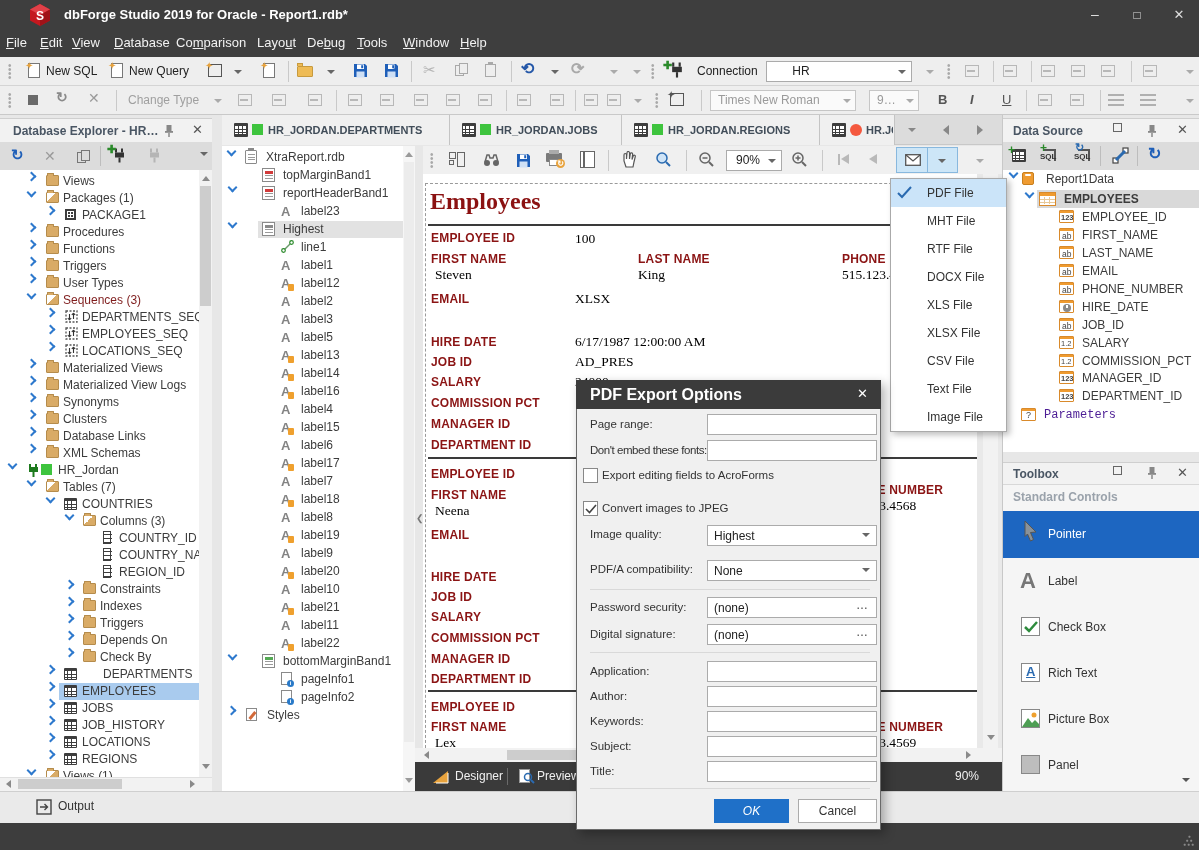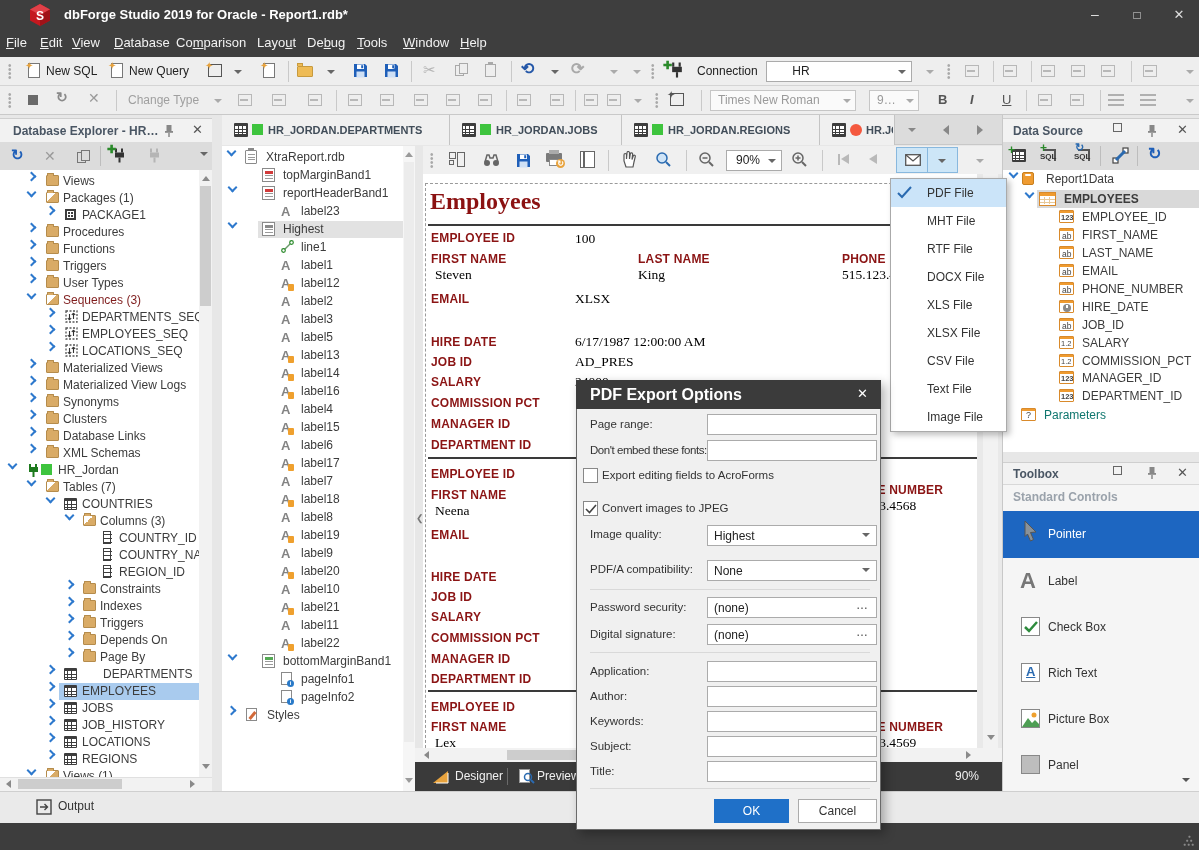--- a/index.html
+++ b/index.html
@@ -307,21 +307,21 @@
         <div class="folder" style="left:83px;top:600px;"></div>
         <div class="trow" style="left:100px;top:598px;color:#3c3c3c;">Indexes</div>
         <div class="chv closed" style="left:66px;top:615px;"></div>
         <div class="folder" style="left:83px;top:617px;"></div>
         <div class="trow" style="left:100px;top:615px;color:#3c3c3c;">Triggers</div>
         <div class="chv closed" style="left:66px;top:632px;"></div>
         <div class="folder" style="left:83px;top:634px;"></div>
         <div class="trow" style="left:100px;top:632px;color:#3c3c3c;">Depends On</div>
         <div class="chv closed" style="left:66px;top:649px;"></div>
         <div class="folder" style="left:83px;top:651px;"></div>
-        <div class="trow" style="left:100px;top:649px;color:#3c3c3c;">Page By</div>
+        <div class="trow" style="left:100px;top:649px;color:#3c3c3c;">Check By</div>
         <div class="chv closed" style="left:47px;top:666px;"></div>
         <div class="tbl" style="left:64px;top:668px;"></div>
         <div class="trow" style="left:82px;top:666px;color:#3c3c3c;margin-left:21px;">DEPARTMENTS</div>
         <div class="chv closed" style="left:47px;top:683px;"></div>
         <div class="tbl" style="left:64px;top:685px;"></div>
         <div class="trow" style="left:82px;top:683px;color:#3c3c3c;">EMPLOYEES</div>
         <div class="chv closed" style="left:47px;top:700px;"></div>
         <div class="tbl" style="left:64px;top:702px;"></div>
         <div class="trow" style="left:82px;top:700px;color:#3c3c3c;">JOBS</div>
         <div class="chv closed" style="left:47px;top:717px;"></div>
@@ -681,21 +681,21 @@
     <div class="abs" style="left:1060px;top:372px;width:13px;height:2px;background:#ef9b30;"></div>
     <div class="abs" style="left:1061px;top:374px;font-size:7.5px;color:#444;font-weight:bold;letter-spacing:0;">123</div>
     <div class="trow" style="left:1082px;top:370px;color:#3c3c3c;">MANAGER_ID</div>
     <div class="abs" style="left:1059px;top:389px;width:15px;height:13px;background:#fff;border:1px solid #d98a2b;border-radius:1px;"></div>
     <div class="abs" style="left:1060px;top:390px;width:13px;height:2px;background:#ef9b30;"></div>
     <div class="abs" style="left:1061px;top:392px;font-size:7.5px;color:#444;font-weight:bold;letter-spacing:0;">123</div>
     <div class="trow" style="left:1082px;top:388px;color:#3c3c3c;">DEPARTMENT_ID</div>
     <div class="abs" style="left:1021px;top:408px;width:15px;height:13px;background:#fff;border:1px solid #d98a2b;border-radius:1px;"></div>
     <div class="abs" style="left:1022px;top:409px;width:13px;height:2px;background:#ef9b30;"></div>
     <div class="abs" style="left:1026px;top:410px;font-size:9px;color:#444;">?</div>
-    <div class="trow" style="left:1044px;top:407px;color:#0f766e;">Parameters</div>
+    <div class="trow" style="left:1044px;top:407px;color:#4c1d95;font-family:Liberation Mono, monospace;">Parameters</div>
     <div class="ptitle" style="left:1003px;top:462px;width:196px;height:22px;line-height:22px;border-top:1px solid #cfcfcf;"><span style="margin-left:10px;">Toolbox</span></div>
     <div class="abs" style="left:1113px;top:466px;width:9px;height:9px;border:1.5px solid #666;"></div>
     <svg class="pin" style="left:1146px;top:466px" width="12" height="14" viewBox="0 0 12 14">
       <rect x="3.5" y="1" width="5" height="6" fill="#888"></rect>
       <rect x="2" y="7" width="8" height="1.8" fill="#888"></rect>
       <line x1="6" y1="9" x2="6" y2="13" stroke="#888" stroke-width="1.5"></line>
     </svg>
     <div class="winbtn" style="left:1177px;top:465px;">✕</div>
     <div class="abs" style="left:1003px;top:484px;width:196px;height:312px;background:#f5f5f5;border-top:1px solid #d8d8d8;"></div>
     <div class="abs" style="left:1013px;top:490px;font-weight:bold;color:#9aa2ab;font-size:12px;">Standard Controls</div>
@@ -782,14 +782,14 @@
     <div class="inp" style="left:707px;top:661px;width:170px;height:21px;"></div>
     <div class="dlbl" style="left:590px;top:690px;">Author:</div>
     <div class="inp" style="left:707px;top:686px;width:170px;height:21px;"></div>
     <div class="dlbl" style="left:590px;top:715px;">Keywords:</div>
     <div class="inp" style="left:707px;top:711px;width:170px;height:21px;"></div>
     <div class="dlbl" style="left:590px;top:740px;">Subject:</div>
     <div class="inp" style="left:707px;top:736px;width:170px;height:21px;"></div>
     <div class="dlbl" style="left:590px;top:765px;">Title:</div>
     <div class="inp" style="left:707px;top:761px;width:170px;height:21px;"></div>
     <div class="abs" style="left:590px;top:788px;width:280px;height:1px;background:#d9d9d9;"></div>
-    <div class="abs" style="left:714px;top:799px;width:75px;height:24px;background:#1f70c8;color:#fff;text-align:center;line-height:24px;font-size:12px;">OK</div>
+    <div class="abs" style="left:714px;top:799px;width:75px;height:24px;background:#1f70c8;color:#fff;text-align:center;line-height:24px;font-size:12px;font-style:italic;">OK</div>
     <div class="abs" style="left:798px;top:799px;width:79px;height:24px;background:#fff;border:1px solid #ababab;color:#333;text-align:center;line-height:22px;font-size:12px;">Cancel</div>
   </div>
 </body></html>

